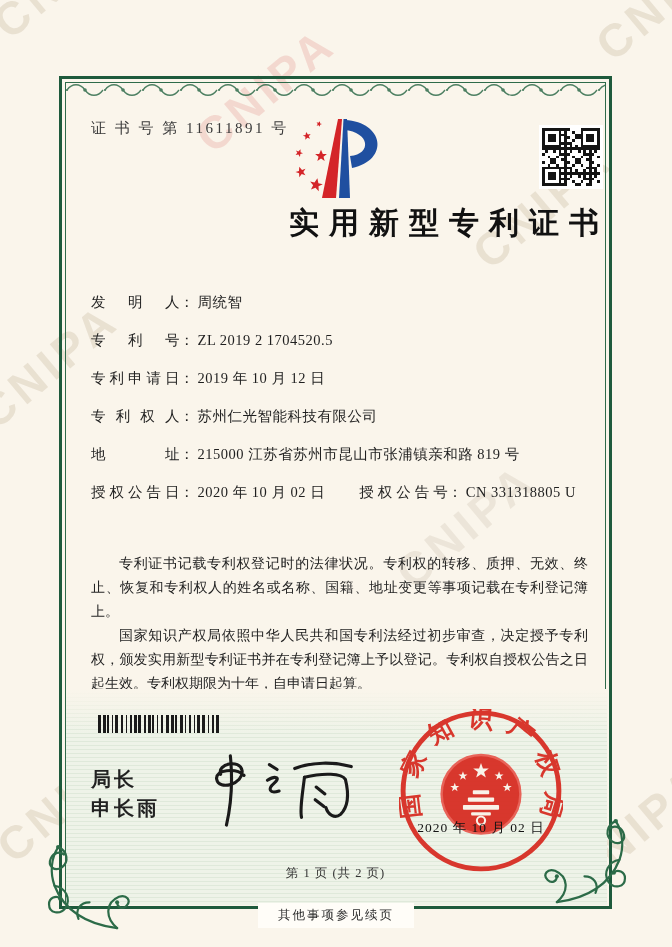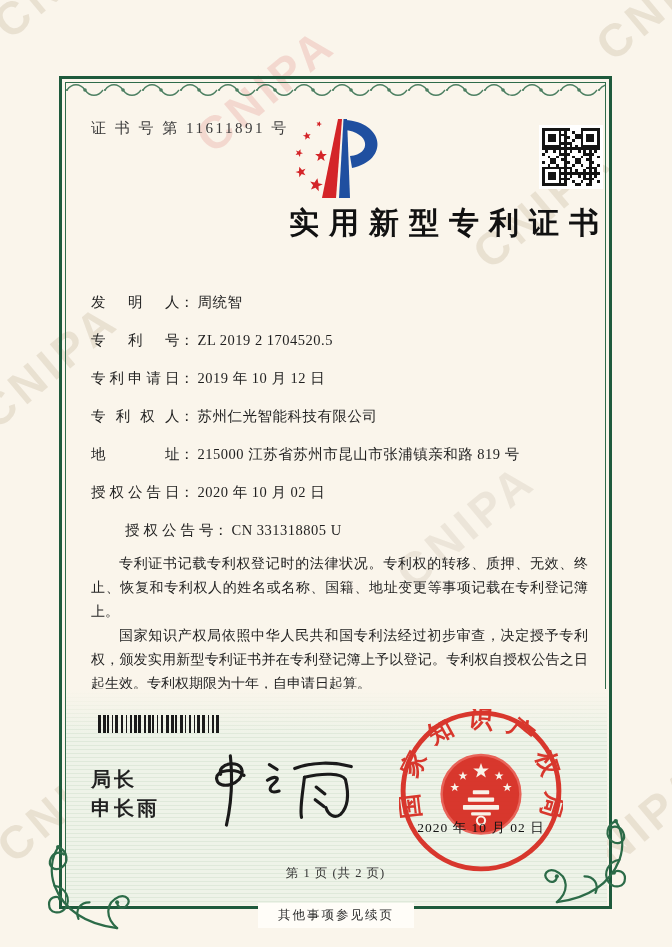--- a/index.html
+++ b/index.html
@@ -43,21 +43,21 @@
   }
   
   .fields{position:absolute;left:29px;top:204px;width:500px;font-size:14.5px;}
   .frow{height:38px;line-height:38px;white-space:nowrap;}
   .flabel{
     display:inline-block;width:6.1em;text-align:justify;text-align-last:justify;
     vertical-align:top;
   }
   .fcolon{display:inline-block;}
   .fvalue{letter-spacing:.5px;}
-  .grantrow{display:flex;flex-direction:column;}
+  .grantrow{display:flex;}
   .grantrow .g2{margin-left:34px;}
   
   .paras{
     position:absolute;left:29px;top:473px;width:497px;
     font-size:14px;line-height:24px;text-align:justify;color:#242424;
   }
   .paras p{margin:0;text-indent:2em;}
   
   .greenband{
     position:absolute;left:4px;top:610px;width:541px;height:216px;

